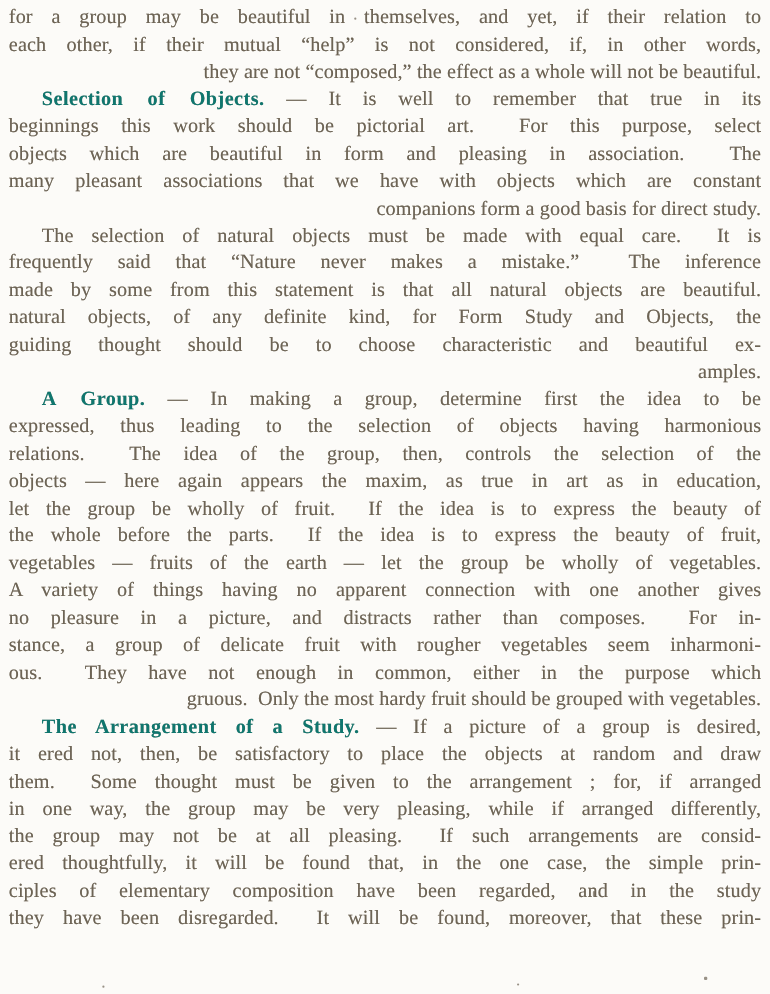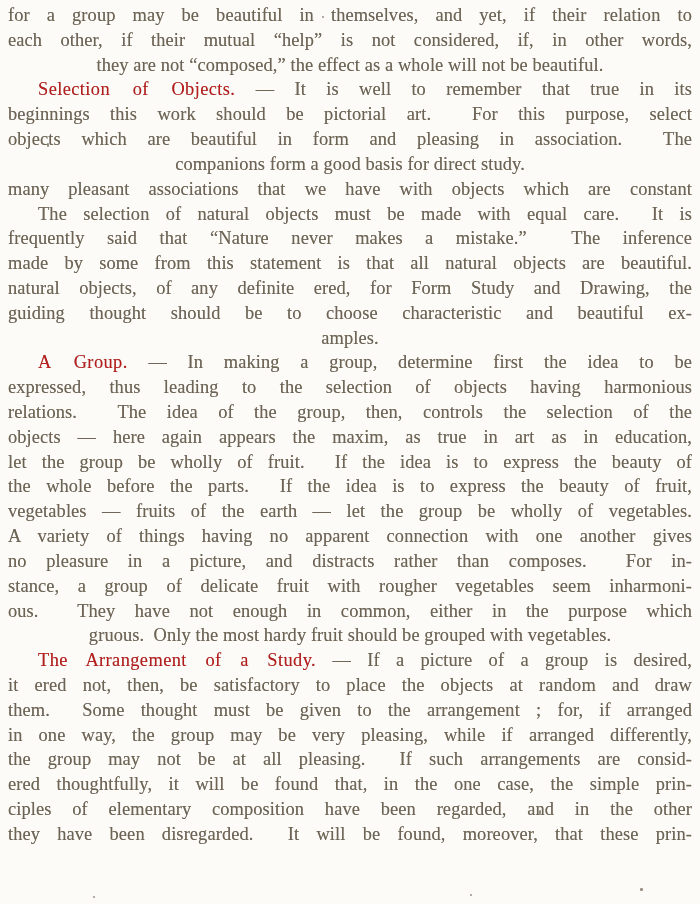--- a/index.html
+++ b/index.html
@@ -17,33 +17,33 @@
     box-sizing: border-box;
     padding: 3px 8px 0 8px;
     color: #6d6455;
   }
   .para { margin: 0; padding: 0; }
   .line {
     line-height: 24.82px;
     font-size: 18.4px;
     letter-spacing: 0.1px;
     white-space: normal;
-    text-align: center;
+    text-align: right;
     text-shadow: 0 0 0.4px rgba(109,100,85,0.55);
   }
   .line.j {
     text-align: justify;
     text-align-last: justify;
     -moz-text-align-last: justify;
     text-justify: inter-word;
   }
   .line.ind { text-indent: 30px; }
   .lead {
-    font-weight: 400;
-    color: #b91c1c;
+    font-weight: 700;
+    color: #0f766e;
     letter-spacing: 0.4px;
     word-spacing: 2px;
   }
   .speck {
     position: absolute;
     background: #6d6455;
     opacity: 0.7;
     border-radius: 1px;
   }
 </style>
@@ -53,28 +53,28 @@
 <div class="page">
     <div class="para">
       <div class="line j"><span class="seg">for a group may be beautiful in themselves, and yet, if their relation to</span></div>
       <div class="line j"><span class="seg">each other, if their mutual “help” is not considered, if, in other words,</span></div>
       <div class="line"><span class="seg">they are not “composed,” the effect as a whole will not be beautiful.</span></div>
     </div>
     <div class="para">
       <div class="line j ind"><span class="lead">Selection of Objects.</span><span class="seg"> — It is well to remember that true in its</span></div>
       <div class="line j"><span class="seg">beginnings this work should be pictorial art.&nbsp; For this purpose, select</span></div>
       <div class="line j"><span class="seg">objects which are beautiful in form and pleasing in association.&nbsp; The</span></div>
+      <div class="line j"><span class="seg">many pleasant associations that we have with objects which are constant</span></div>
       <div class="line"><span class="seg">companions form a good basis for direct study.</span></div>
-      <div class="line j"><span class="seg">many pleasant associations that we have with objects which are constant</span></div>
     </div>
     <div class="para">
       <div class="line j ind"><span class="seg">The selection of natural objects must be made with equal care.&nbsp; It is</span></div>
       <div class="line j"><span class="seg">frequently said that “Nature never makes a mistake.”&nbsp; The inference</span></div>
       <div class="line j"><span class="seg">made by some from this statement is that all natural objects are beautiful.</span></div>
-      <div class="line j"><span class="seg">natural objects, of any definite ered, for Form Study and Drawing, the</span></div>
+      <div class="line j"><span class="seg">natural objects, of any definite kind, for Form Study and Objects, the</span></div>
       <div class="line j"><span class="seg">guiding thought should be to choose characteristic and beautiful ex-</span></div>
       <div class="line"><span class="seg">amples.</span></div>
     </div>
     <div class="para">
       <div class="line j ind"><span class="lead">A Group.</span><span class="seg"> — In making a group, determine first the idea to be</span></div>
       <div class="line j"><span class="seg">expressed, thus leading to the selection of objects having harmonious</span></div>
       <div class="line j"><span class="seg">relations.&nbsp; The idea of the group, then, controls the selection of the</span></div>
       <div class="line j"><span class="seg">objects — here again appears the maxim, as true in art as in education,</span></div>
       <div class="line j"><span class="seg">let the group be wholly of fruit.&nbsp; If the idea is to express the beauty of</span></div>
       <div class="line j"><span class="seg">the whole before the parts.&nbsp; If the idea is to express the beauty of fruit,</span></div>
@@ -85,21 +85,21 @@
       <div class="line j"><span class="seg">ous.&nbsp; They have not enough in common, either in the purpose which</span></div>
       <div class="line"><span class="seg">gruous.&nbsp; Only the most hardy fruit should be grouped with vegetables.</span></div>
     </div>
     <div class="para">
       <div class="line j ind"><span class="lead">The Arrangement of a Study.</span><span class="seg"> — If a picture of a group is desired,</span></div>
       <div class="line j"><span class="seg">it ered not, then, be satisfactory to place the objects at random and draw</span></div>
       <div class="line j"><span class="seg">them.&nbsp; Some thought must be given to the arrangement ; for, if arranged</span></div>
       <div class="line j"><span class="seg">in one way, the group may be very pleasing, while if arranged differently,</span></div>
       <div class="line j"><span class="seg">the group may not be at all pleasing.&nbsp; If such arrangements are consid-</span></div>
       <div class="line j"><span class="seg">ered thoughtfully, it will be found that, in the one case, the simple prin-</span></div>
-      <div class="line j"><span class="seg">ciples of elementary composition have been regarded, and in the other</span></div>
+      <div class="line j"><span class="seg">ciples of elementary composition have been regarded, and in the study</span></div>
       <div class="line j"><span class="seg">they have been disregarded.&nbsp; It will be found, moreover, that these prin-</span></div>
     </div>
   </div>
 
 <div class="speck" style="left:322px;top:16px;width:2px;height:2px;"></div>
 <div class="speck" style="left:47px;top:143px;width:2px;height:4px;"></div>
 <div class="speck" style="left:539px;top:810px;width:2px;height:5px;"></div>
 <div class="speck" style="left:640px;top:888px;width:3px;height:3px;"></div>
 <div class="speck" style="left:93px;top:896px;width:2px;height:2px;"></div>
 <div class="speck" style="left:470px;top:894px;width:2px;height:2px;"></div>

